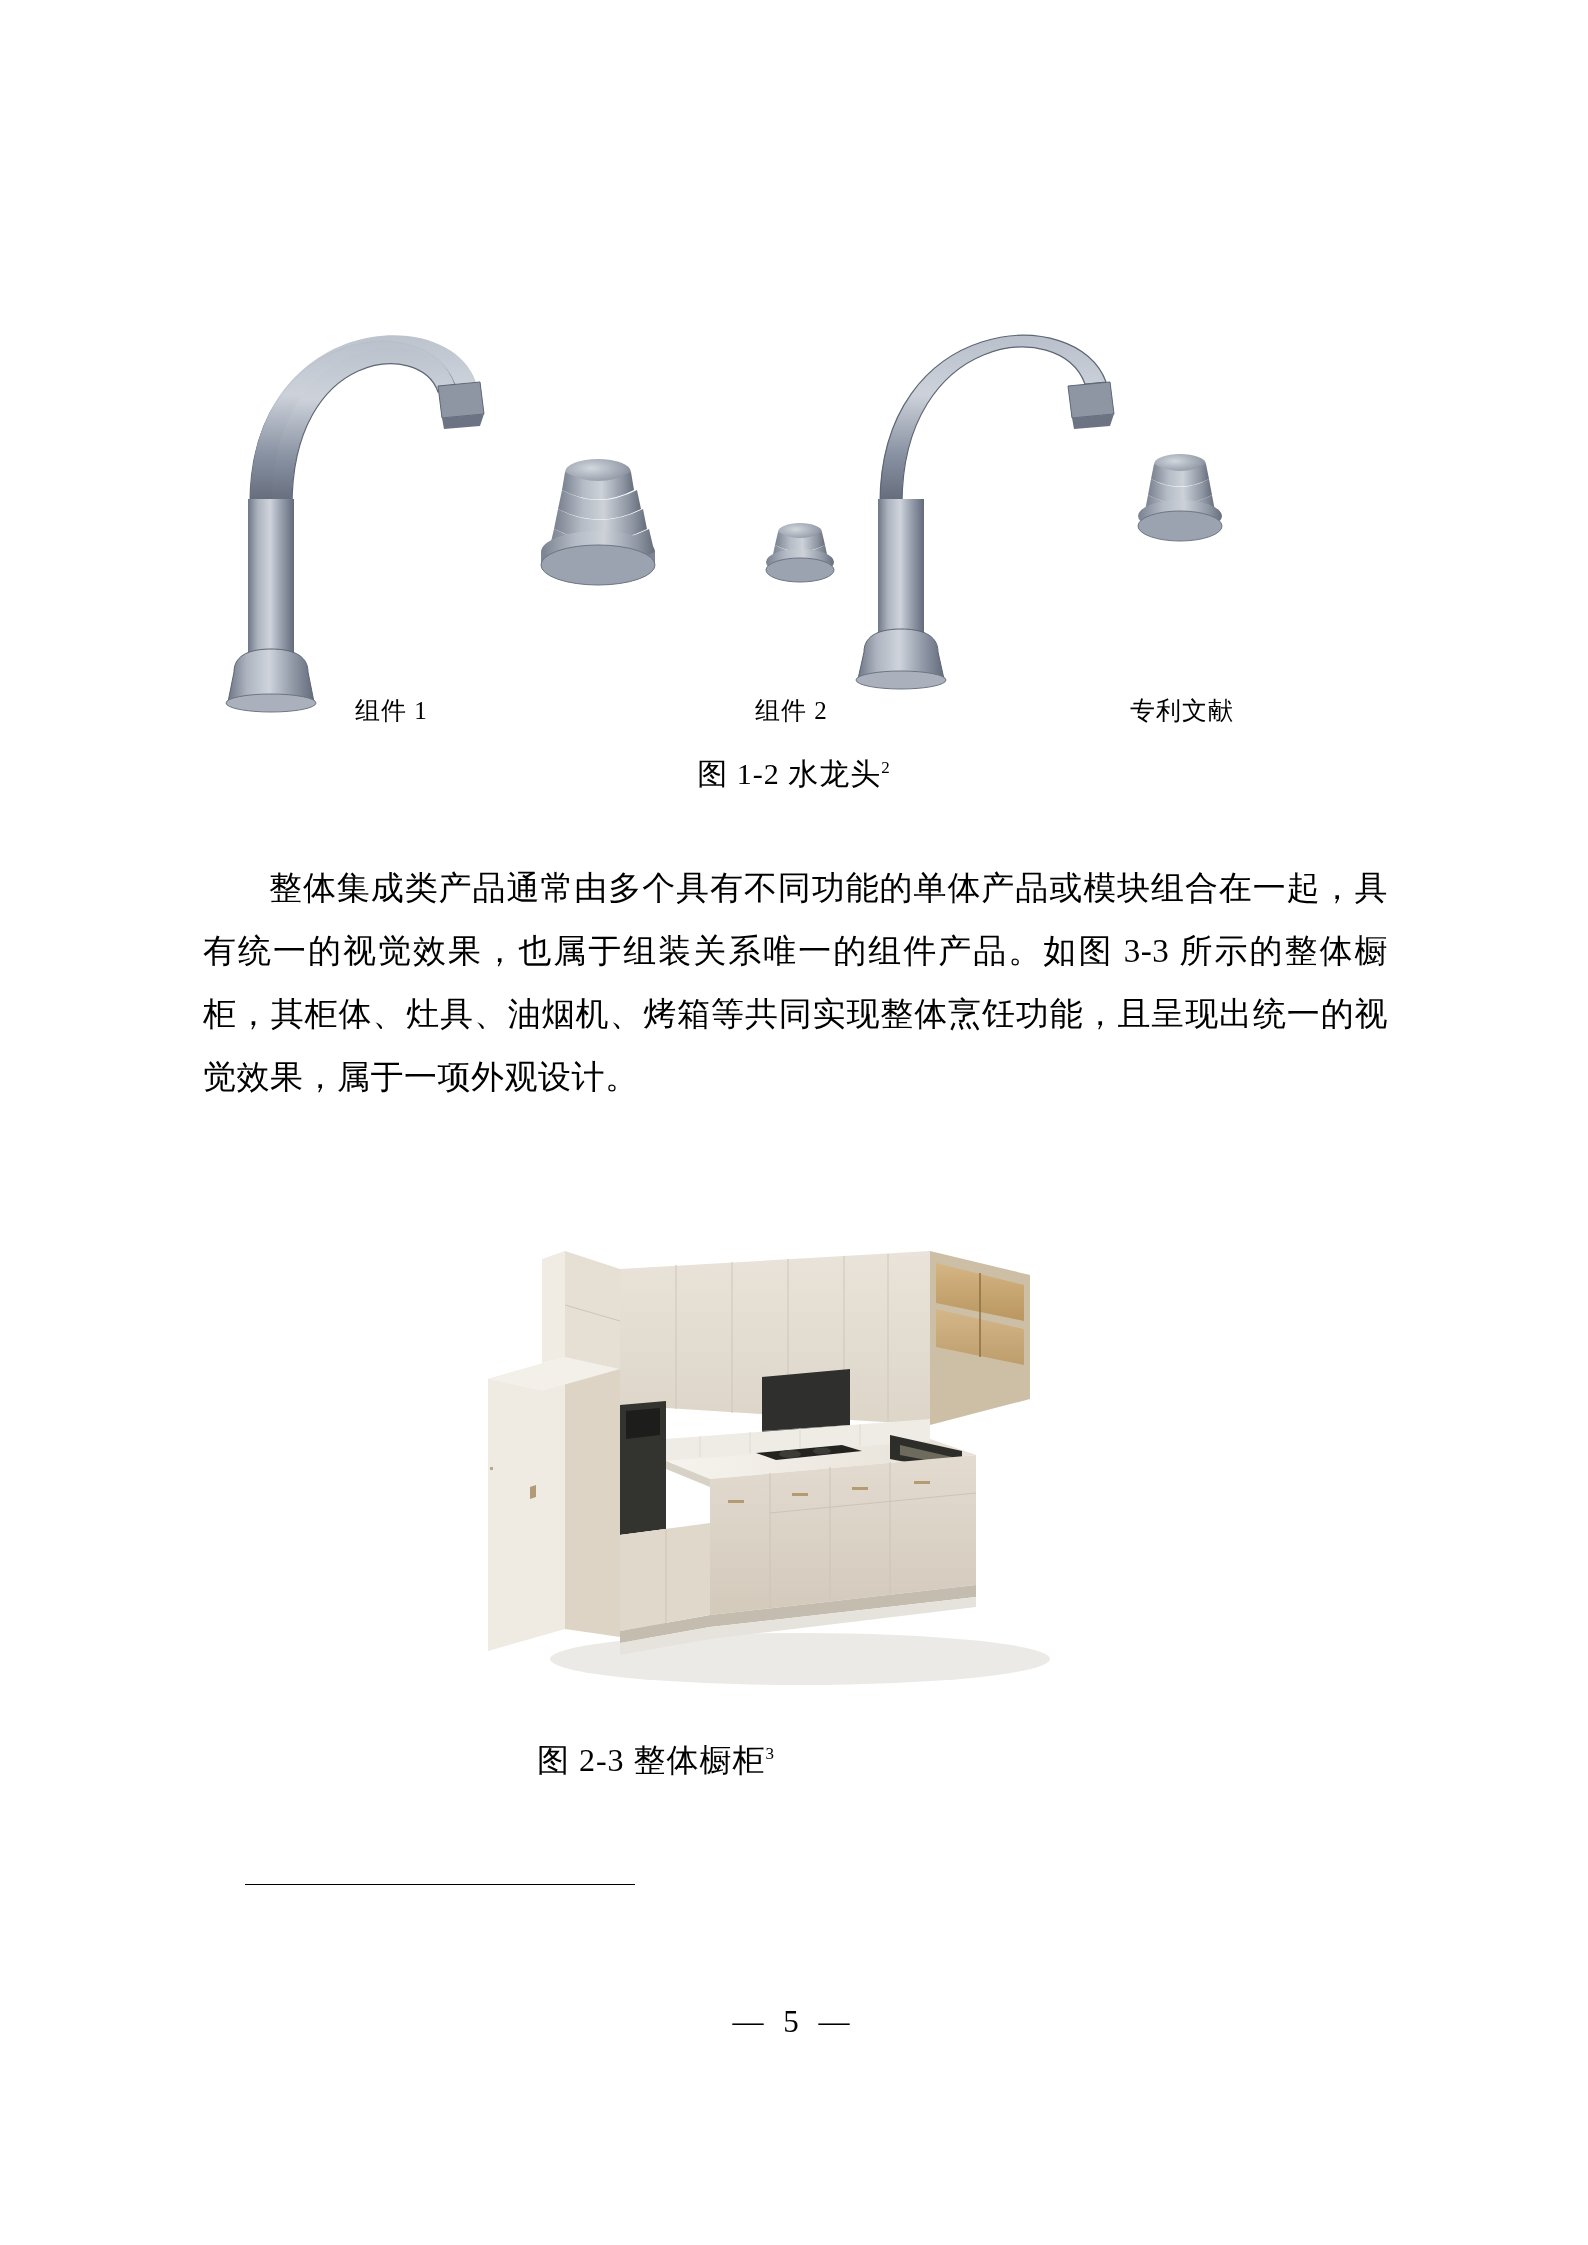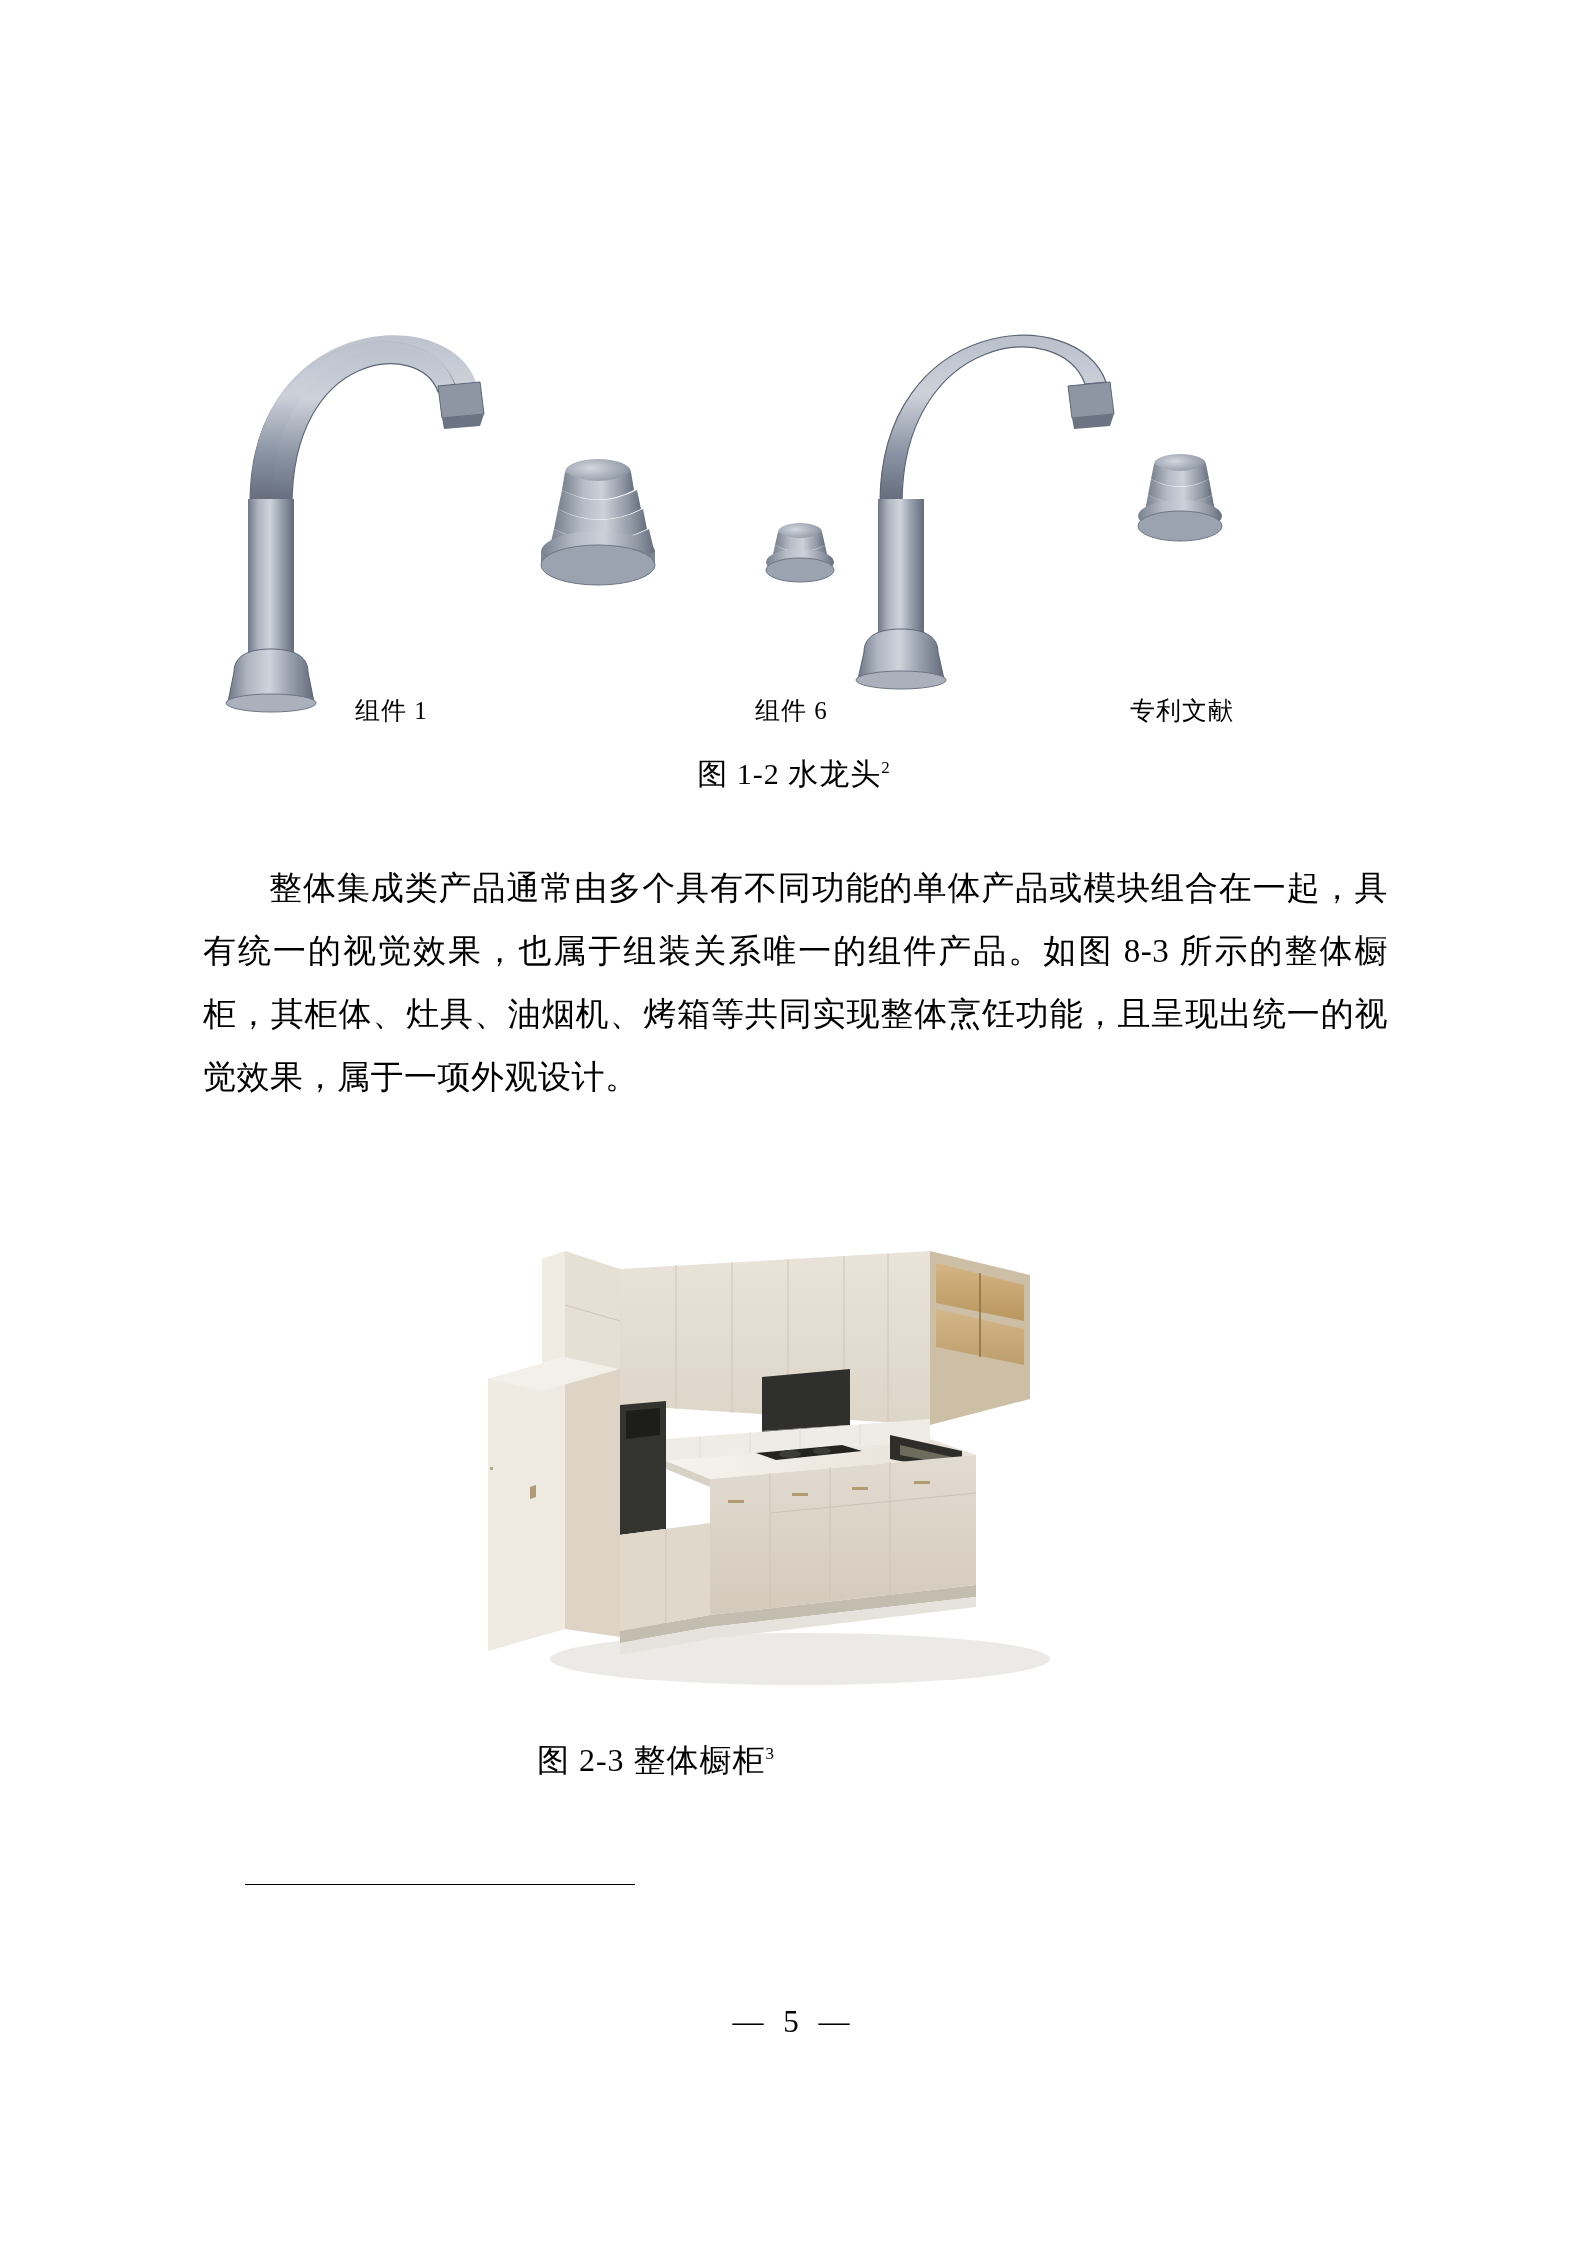--- a/index.html
+++ b/index.html
@@ -225,29 +225,29 @@
           <path d="M968 241 q32 17 64 0 l3 16 q-35 18 -70 0 Z" fill="url(#metalKnob)"></path>
           <ellipse cx="1000" cy="262" rx="42" ry="16" fill="url(#metalKnob)"></ellipse>
           <ellipse cx="1000" cy="272" rx="42" ry="15" fill="#9ba3b0" stroke="#6d7583" stroke-width="1"></ellipse>
         </g>
       </g>
     </svg>
   </div>
 
   <div class="fig22-labels">
     <span class="lbl-1">组件 1</span>
-    <span class="lbl-2">组件 6</span>
+    <span class="lbl-2">组件 2</span>
     <span class="lbl-3">专利文献</span>
   </div>
 
   <div class="fig22-caption">
     <span>图 1-2  水龙头</span><sup>2</sup>
   </div>
 
-  <p class="body-par">整体集成类产品通常由多个具有不同功能的单体产品或模块组合在一起，具有统一的视觉效果，也属于组装关系唯一的组件产品。如图 8-3 所示的整体橱柜，其柜体、灶具、油烟机、烤箱等共同实现整体烹饪功能，且呈现出统一的视觉效果，属于一项外观设计。</p>
+  <p class="body-par">整体集成类产品通常由多个具有不同功能的单体产品或模块组合在一起，具有统一的视觉效果，也属于组装关系唯一的组件产品。如图 3-3 所示的整体橱柜，其柜体、灶具、油烟机、烤箱等共同实现整体烹饪功能，且呈现出统一的视觉效果，属于一项外观设计。</p>
 
   <div class="fig23">
     <svg width="640" height="480" viewBox="0 0 640 480" xmlns="http://www.w3.org/2000/svg">
       <defs>
         <linearGradient id="wallUnit" x1="0" y1="0" x2="0" y2="1">
           <stop offset="0%" stop-color="#e9e3d9"></stop>
           <stop offset="100%" stop-color="#ddd5c8"></stop>
         </linearGradient>
         <linearGradient id="sideFace" x1="0" y1="0" x2="1" y2="0">
           <stop offset="0%" stop-color="#efe9e0"></stop>

